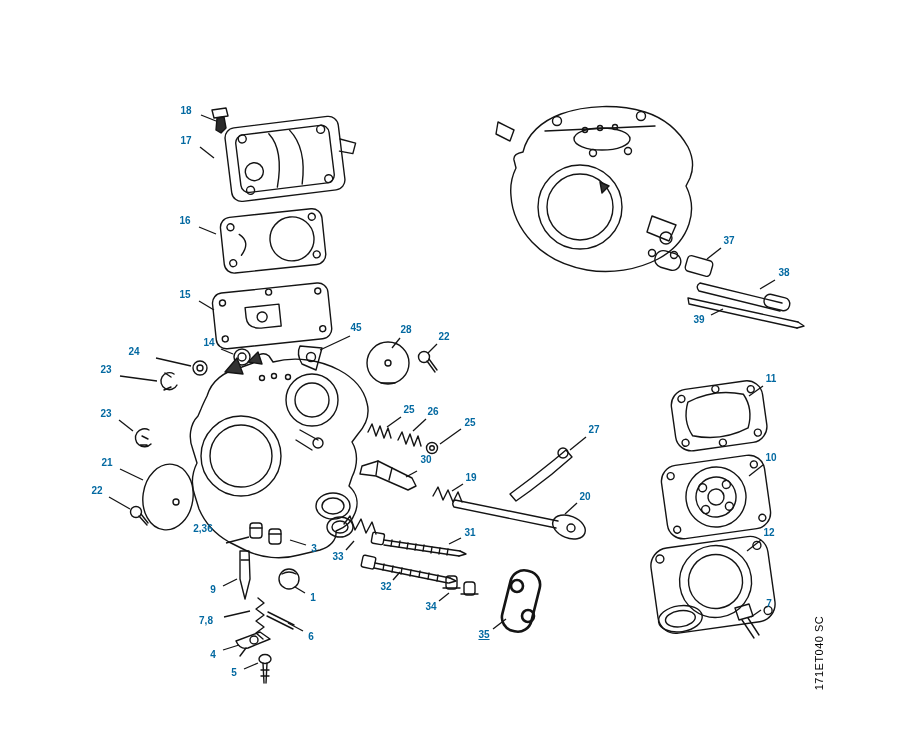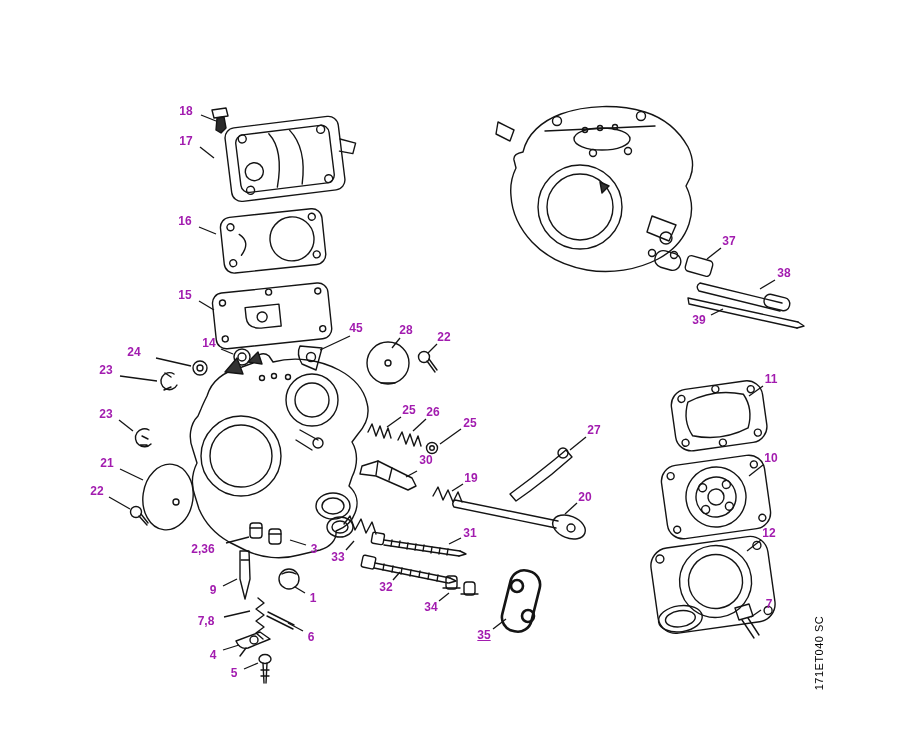--- a/index.html
+++ b/index.html
@@ -3,21 +3,21 @@
 <meta charset="utf-8">
 <style>
   html,body { margin:0; padding:0; background:#ffffff; }
   .stage {
     position:relative; width:923px; height:738px; background:#fff;
     font-family:"Liberation Sans", sans-serif; overflow:hidden;
   }
   svg.drawing { position:absolute; left:0; top:0; }
   .callout {
     position:absolute; transform:translate(-50%,-50%);
-    font-weight:bold; font-size:12px; color:#a21caf; white-space:nowrap;
+    font-weight:bold; font-size:10px; color:#0369a1; white-space:nowrap;
     user-select:none; line-height:1;
   }
   .watermark {
     position:absolute; left:773px; top:647px; width:92px; text-align:center;
     font-size:11px; color:#000; transform:rotate(-90deg); letter-spacing:.5px;
   }
   #leader-layer line { stroke:#141414; stroke-width:1.3px; }
 </style>
 </head>
 <body>
@@ -347,21 +347,21 @@
       <div class="callout" style="left: 186px; top: 111px;">18</div>
       <div class="callout" style="left: 186px; top: 141px;">17</div>
       <div class="callout" style="left: 185px; top: 221px;">16</div>
       <div class="callout" style="left: 185px; top: 295px;">15</div>
       <div class="callout" style="left: 209px; top: 343px; text-align: right;">14</div>
       <div class="callout" style="left: 134px; top: 352px;">24</div>
       <div class="callout" style="left: 106px; top: 370px;">23</div>
       <div class="callout" style="left: 106px; top: 414px;">23</div>
       <div class="callout" style="left: 107px; top: 463px;">21</div>
       <div class="callout" style="left: 97px; top: 491px;">22</div>
-      <div class="callout" style="left: 203px; top: 549px;">2,36</div>
+      <div class="callout" style="left: 203px; top: 529px;">2,36</div>
       <div class="callout" style="left: 314px; top: 549px;">3</div>
       <div class="callout" style="left: 213px; top: 590px;">9</div>
       <div class="callout" style="left: 206px; top: 621px;">7,8</div>
       <div class="callout" style="left: 213px; top: 655px;">4</div>
       <div class="callout" style="left: 234px; top: 673px;">5</div>
       <div class="callout" style="left: 313px; top: 598px;">1</div>
       <div class="callout" style="left: 311px; top: 637px;">6</div>
       <div class="callout" style="left: 338px; top: 557px;">33</div>
       <div class="callout" style="left: 386px; top: 587px;">32</div>
       <div class="callout" style="left: 431px; top: 607px;">34</div>

